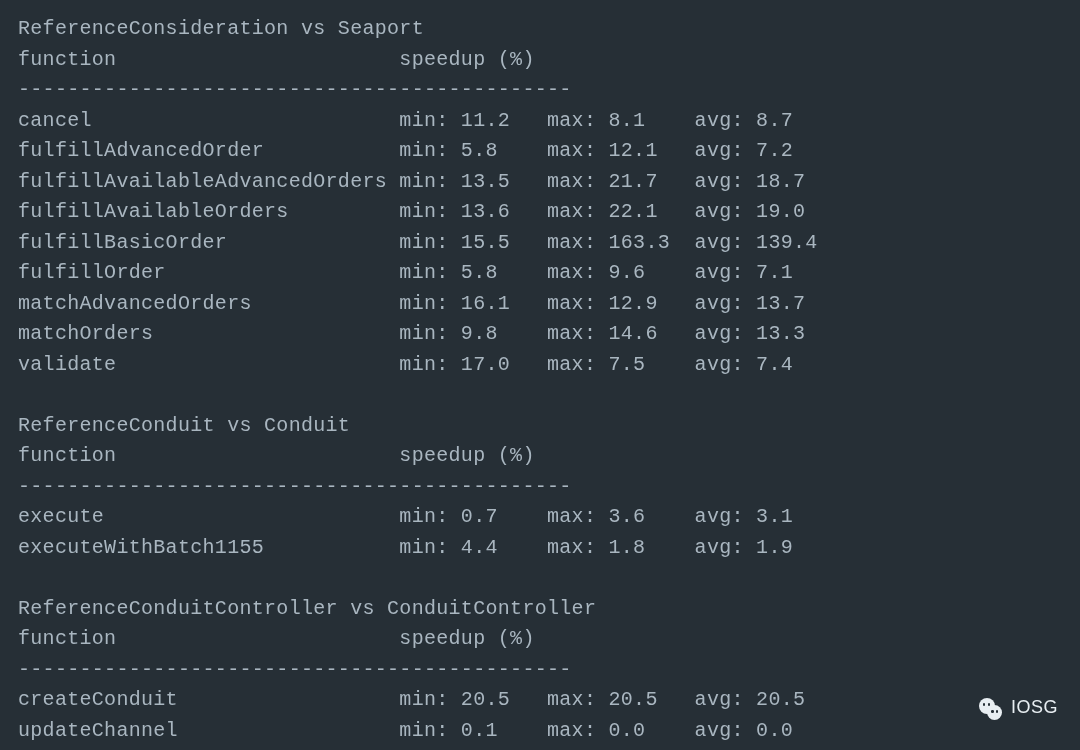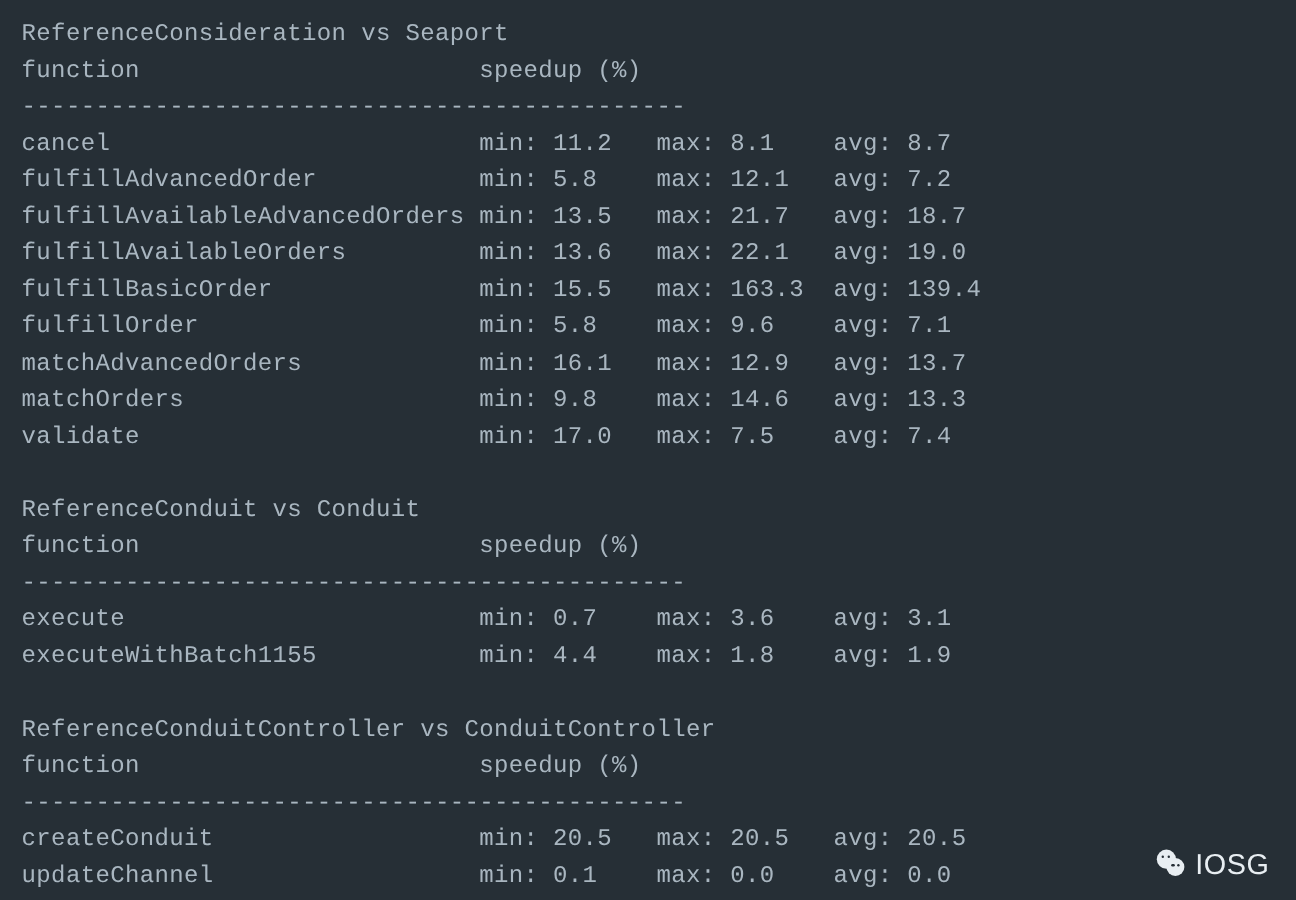--- a/index.html
+++ b/index.html
@@ -18,26 +18,26 @@
   .content {
     position: absolute;
     top: 14px;
     left: 18px;
     white-space: pre;
     letter-spacing: 0.3px;
   }
   .watermark {
     position: absolute;
     right: 22px;
-    bottom: 14px;
+    bottom: 28px;
     display: flex;
-    align-items: flex-start;
+    align-items: flex-end;
     color: #e8eef2;
     font-family: -apple-system, BlinkMacSystemFont, "Segoe UI", sans-serif;
-    font-size: 24px;
+    font-size: 18px;
     font-weight: 500;
     letter-spacing: 0.5px;
   }
   .wmicon {
     width: 26px;
     height: 26px;
     margin-right: 8px;
     position: relative;
   }
   .wmicon .b {

